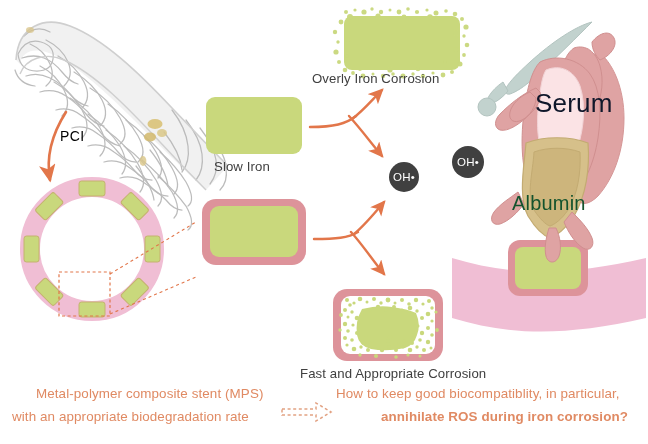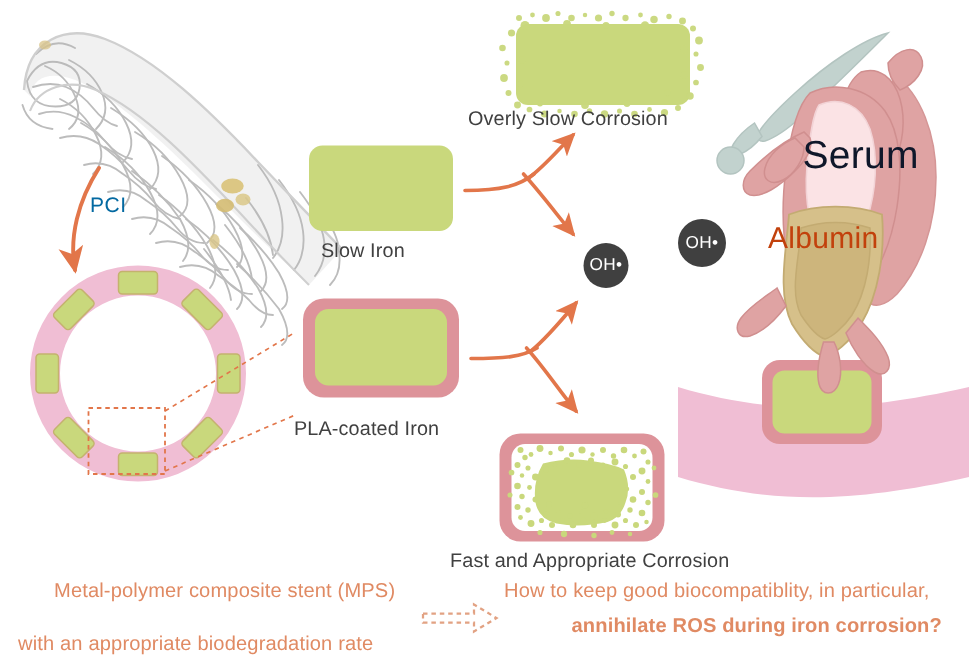--- a/index.html
+++ b/index.html
@@ -12,32 +12,32 @@
   svg.layer{position:absolute;left:0;top:0;width:648px;height:444px;overflow:visible;}
   .lbl{
     position:absolute;color:#404040;font-size:13.2px;white-space:nowrap;
     letter-spacing:.1px;
   }
   .cap-orange{
     position:absolute;color:#e08a63;font-size:13.4px;white-space:nowrap;
     letter-spacing:.1px;
   }
   .pci-lbl{
-    position:absolute;color:#0369a1;font-size:14px;letter-spacing:.4px;white-space:nowrap;
+    position:absolute;color:#000000;font-size:14px;letter-spacing:.4px;white-space:nowrap;
   }
   .oh-chip{
     position:absolute;border-radius:50%;background:#404040;
     color:#fff;display:flex;align-items:center;justify-content:center;
     font-size:11.5px;letter-spacing:.2px;
   }
   .serum-lbl{
     position:absolute;color:#0f172a;font-size:26px;white-space:nowrap;letter-spacing:.2px;
   }
   .albumin-lbl{
-    position:absolute;color:#c2410c;font-size:20px;white-space:nowrap;letter-spacing:.2px;
+    position:absolute;color:#14532d;font-size:20px;white-space:nowrap;letter-spacing:.2px;margin-top:44px;
   }
 </style>
 </head>
 <body>
 
 <div id="stage">
 
   <svg class="layer" viewBox="0 0 648 444">
     <defs>
       <marker id="ar" markerWidth="7" markerHeight="7" refX="5.4" refY="3" orient="auto">
@@ -386,33 +386,32 @@
 
     <g>
       <path d="M282,409 L316,409 L316,403 L331,412 L316,421 L316,415 L282,415 Z" fill="none" stroke="#e2a283" stroke-width="1.5" stroke-dasharray="3 2.6"></path>
     </g>
   </svg>
 
   <div class="pci-lbl" style="left:60px;top:128px;">PCI</div>
 
   <div class="lbl" style="left:214px;top:159px;">Slow Iron</div>
 
-  <div class="lbl" style="left:196px;top:278px;">PLA-coated Iron</div>
-
-  <div class="lbl" style="left:312px;top:71px;">Overly Slow Corrosion</div>
+
+  <div class="lbl" style="left:312px;top:71px;">Overly Iron Corrosion</div>
 
   <div class="lbl" style="left:300px;top:366px;">Fast and Appropriate Corrosion</div>
 
   <div class="oh-chip" style="left:389px;top:162px;width:30px;height:30px;">OH•</div>
 
   <div class="oh-chip" style="left:452px;top:146px;width:32px;height:32px;">OH•</div>
 
   <div class="serum-lbl" style="left:535px;top:88px;">Serum</div>
 
   <div class="albumin-lbl" style="left:512px;top:148px;">Albumin</div>
 
   <div class="cap-orange" style="left:36px;top:386px;">Metal-polymer composite stent (MPS)</div>
-  <div class="cap-orange" style="left:12px;top:409px;margin-top:12px;">with an appropriate biodegradation rate</div>
+  <div class="cap-orange" style="left:12px;top:409px;">with an appropriate biodegradation rate</div>
 
   <div class="cap-orange" style="left:336px;top:386px;">How to keep good biocompatiblity, in particular,</div>
   <div class="cap-orange" style="left:381px;top:409px;font-weight:bold;">annihilate ROS during iron corrosion?</div>
 
 </div>
 
 </body></html>

